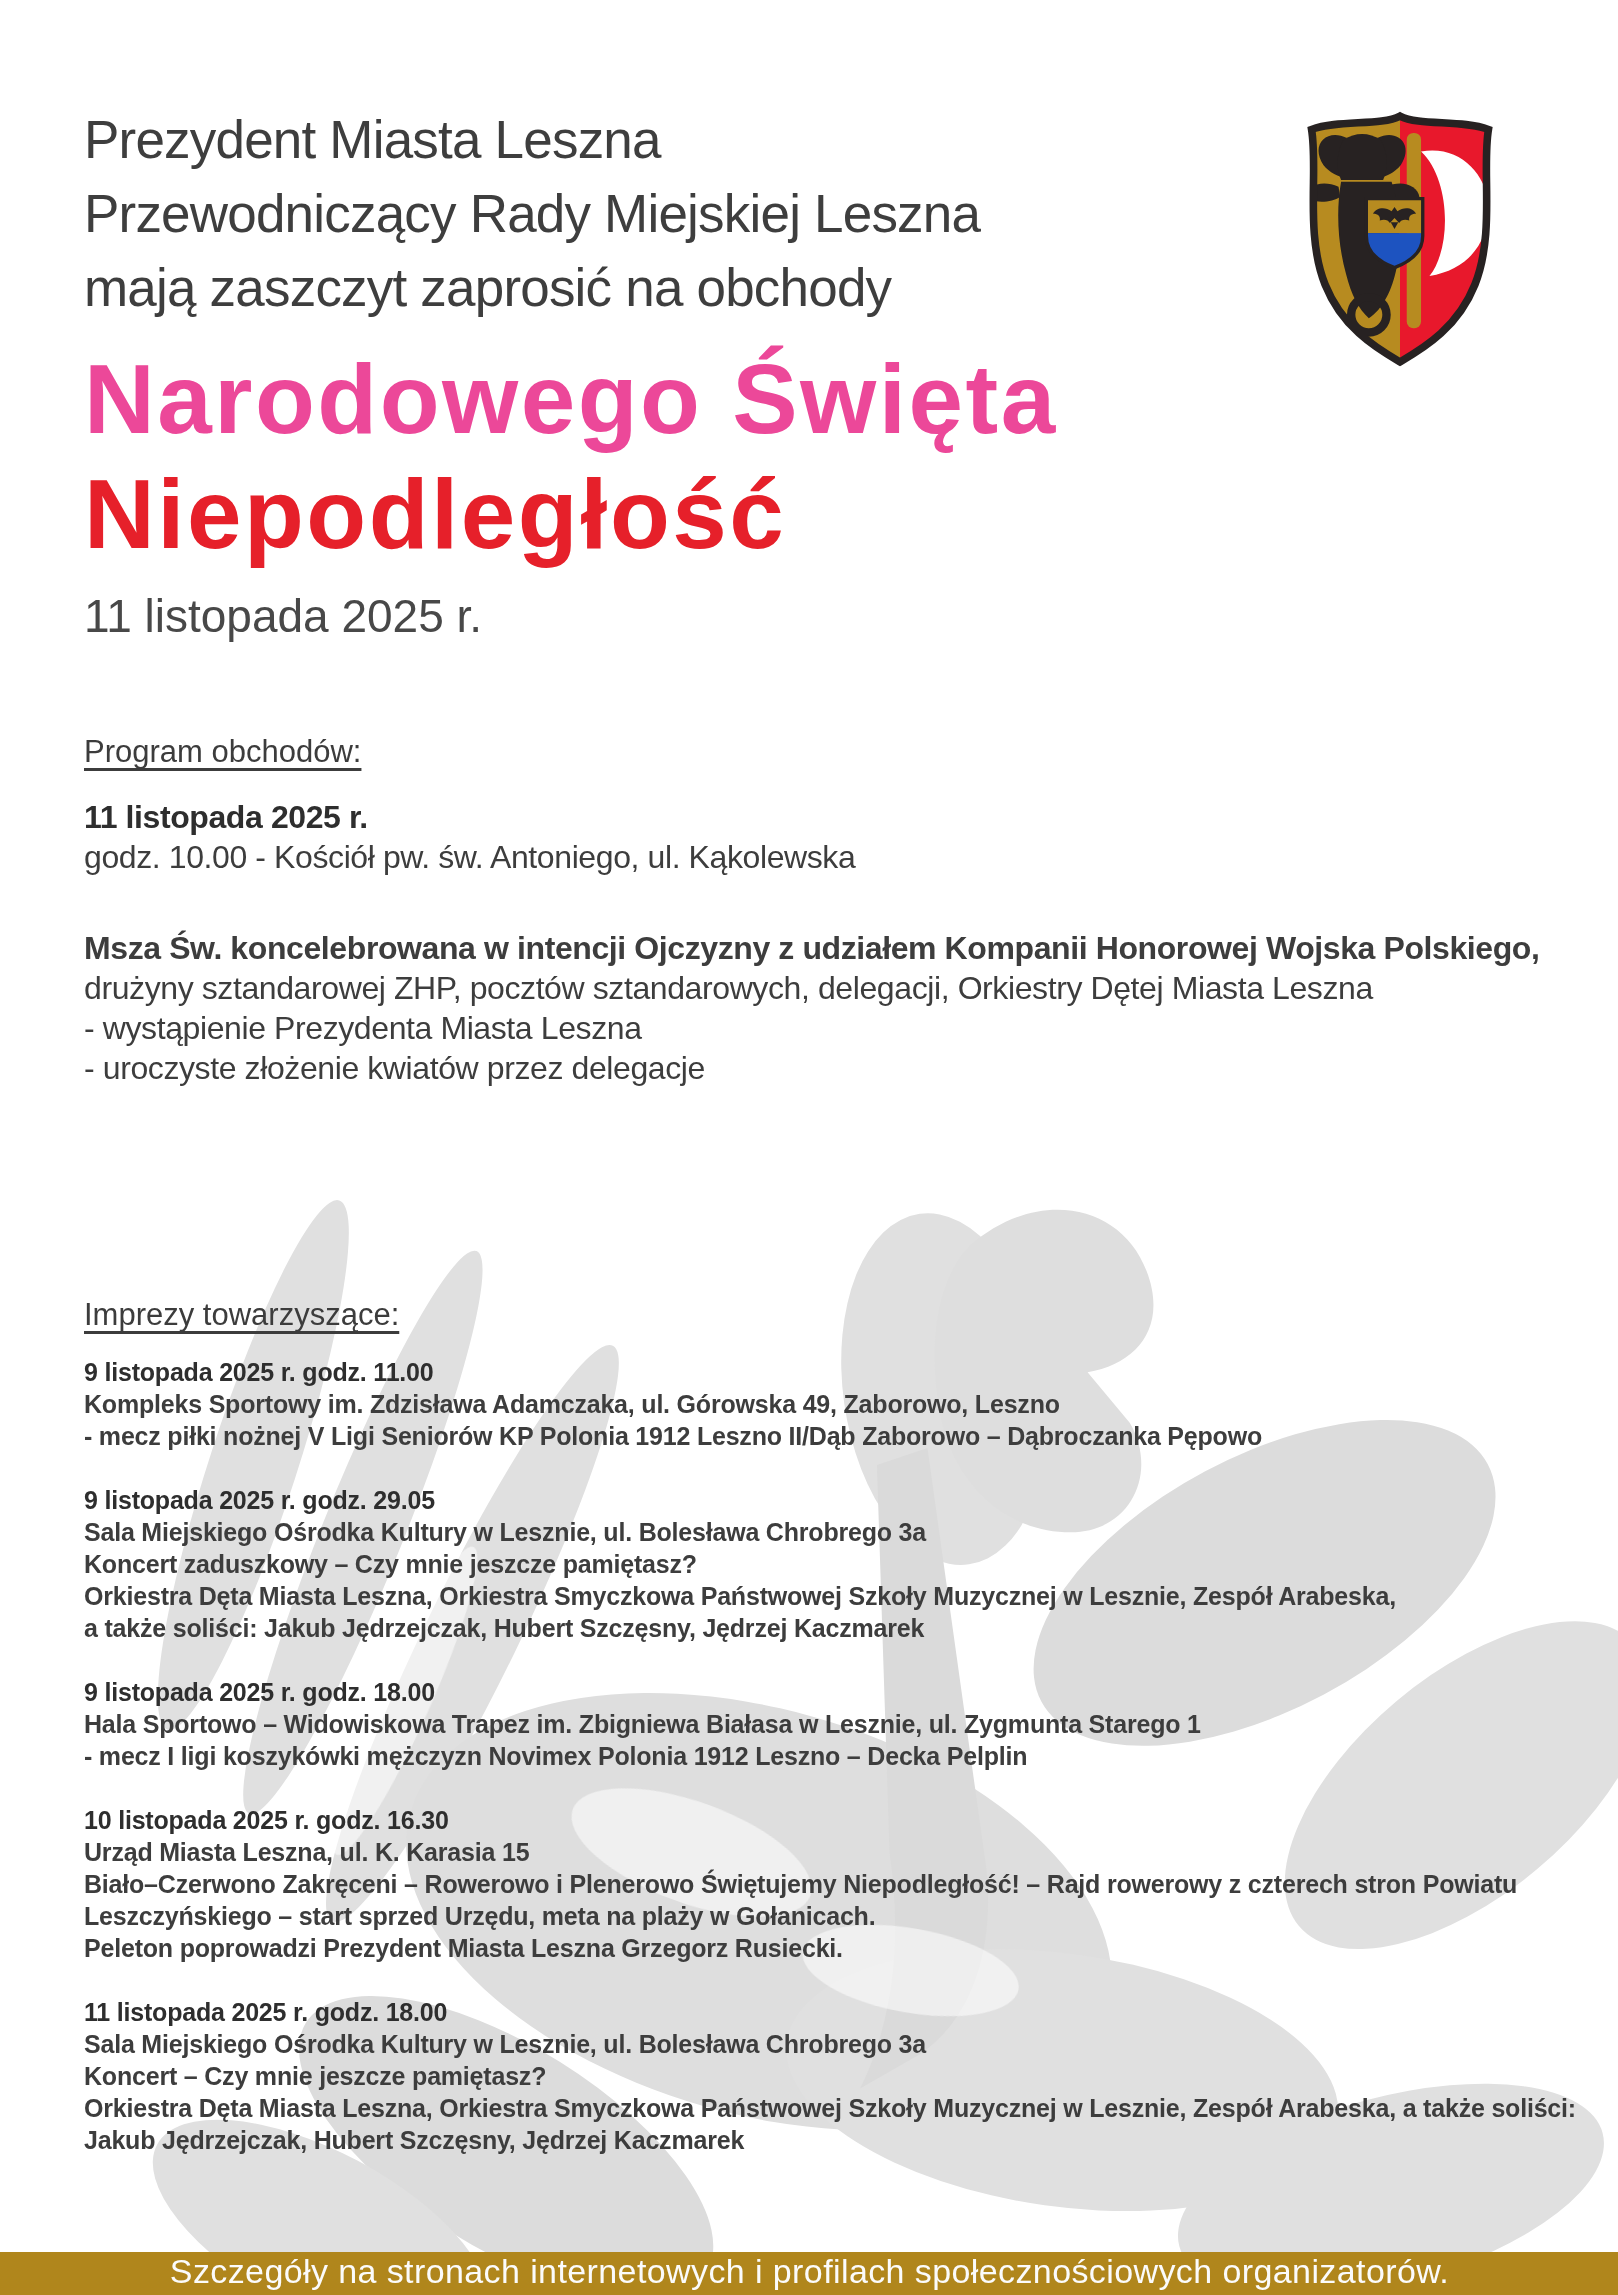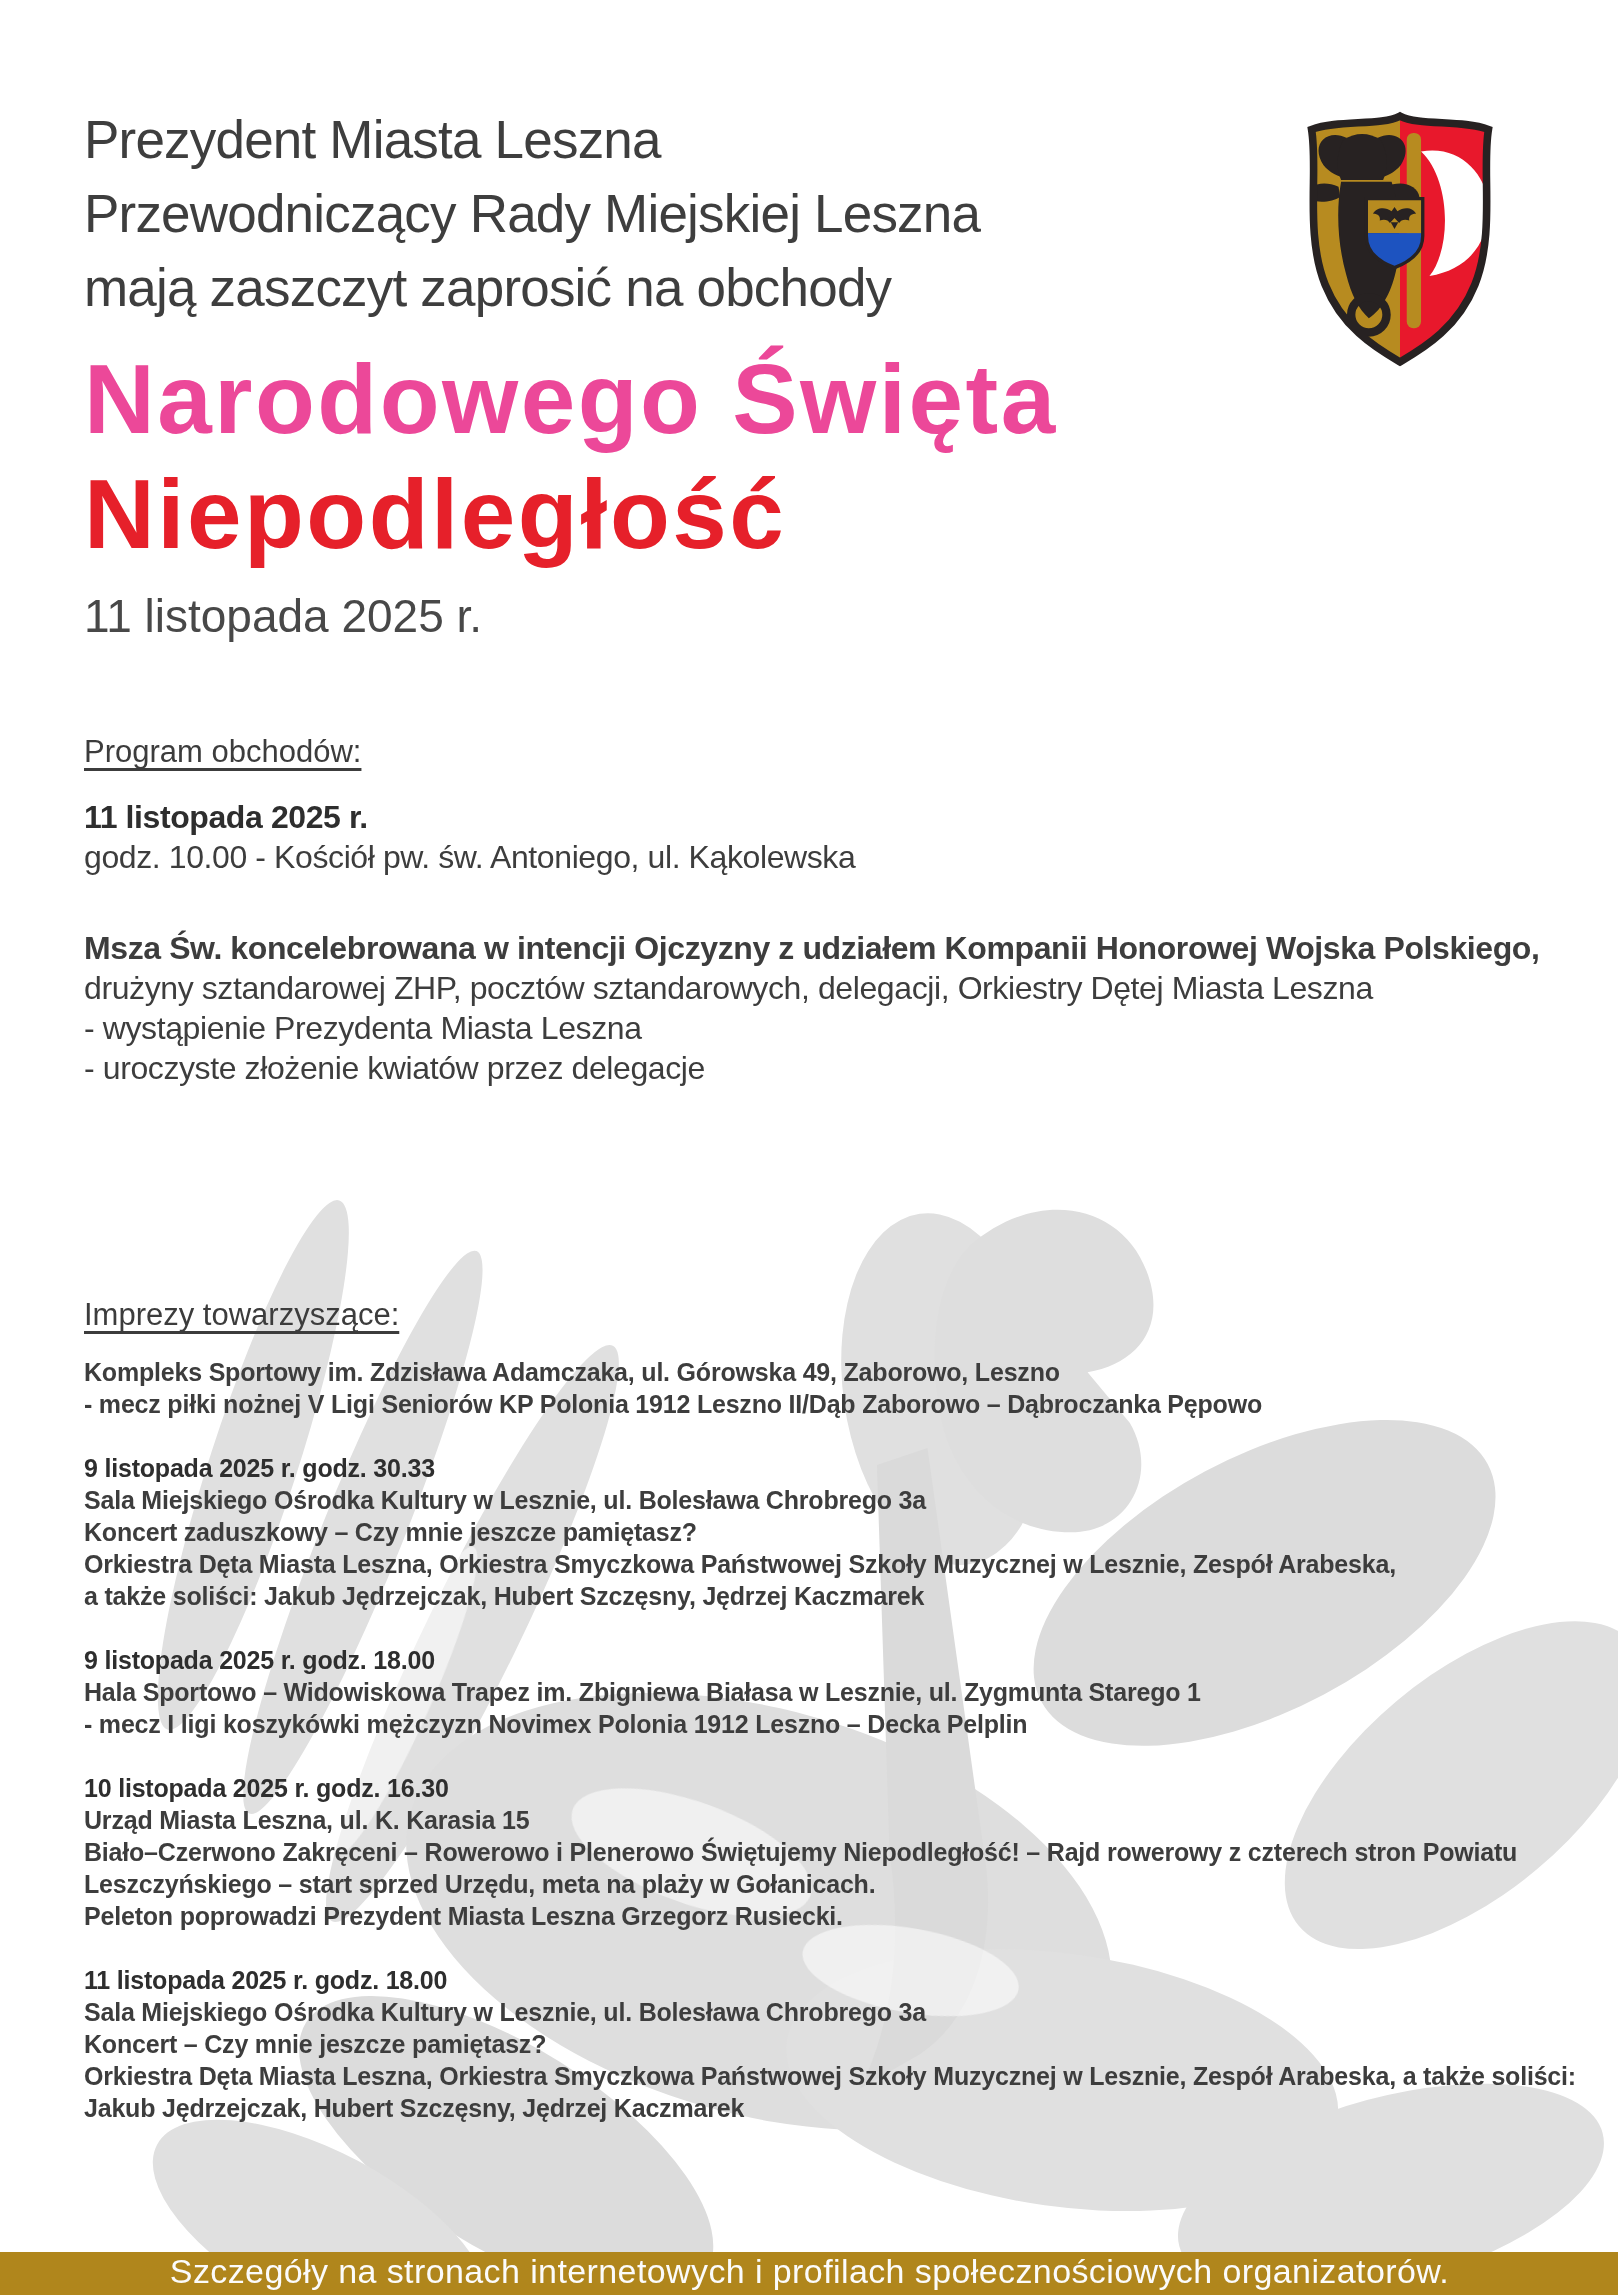--- a/index.html
+++ b/index.html
@@ -157,26 +157,27 @@
     <p>drużyny sztandarowej ZHP, pocztów sztandarowych, delegacji, Orkiestry Dętej Miasta Leszna</p>
     <p>- wystąpienie Prezydenta Miasta Leszna</p>
     <p>- uroczyste złożenie kwiatów przez delegacje</p>
   </div>
 
   <div id="events-heading" class="section-heading">Imprezy towarzyszące:</div>
 
   <div class="events">
 
     <section class="event">
+      <div class="event-title">9 listopada 2025 r. godz. 11.00</div>
       <div class="event-line">Kompleks Sportowy im. Zdzisława Adamczaka, ul. Górowska 49, Zaborowo, Leszno</div>
       <div class="event-line">- mecz piłki nożnej V Ligi Seniorów KP Polonia 1912 Leszno II/Dąb Zaborowo – Dąbroczanka Pępowo</div>
     </section>
 
     <section class="event">
-      <div class="event-title">9 listopada 2025 r. godz. 30.33</div>
+      <div class="event-title">9 listopada 2025 r. godz. 29.05</div>
       <div class="event-line">Sala Miejskiego Ośrodka Kultury w Lesznie, ul. Bolesława Chrobrego 3a</div>
       <div class="event-line">Koncert zaduszkowy – Czy mnie jeszcze pamiętasz?</div>
       <div class="event-line">Orkiestra Dęta Miasta Leszna, Orkiestra Smyczkowa Państwowej Szkoły Muzycznej w Lesznie, Zespół Arabeska,</div>
       <div class="event-line">a także soliści: Jakub Jędrzejczak, Hubert Szczęsny, Jędrzej Kaczmarek</div>
     </section>
 
     <section class="event">
       <div class="event-title">9 listopada 2025 r. godz. 18.00</div>
       <div class="event-line">Hala Sportowo – Widowiskowa Trapez im. Zbigniewa Białasa w Lesznie, ul. Zygmunta Starego 1</div>
       <div class="event-line">- mecz I ligi koszykówki mężczyzn Novimex Polonia 1912 Leszno – Decka Pelplin</div>

